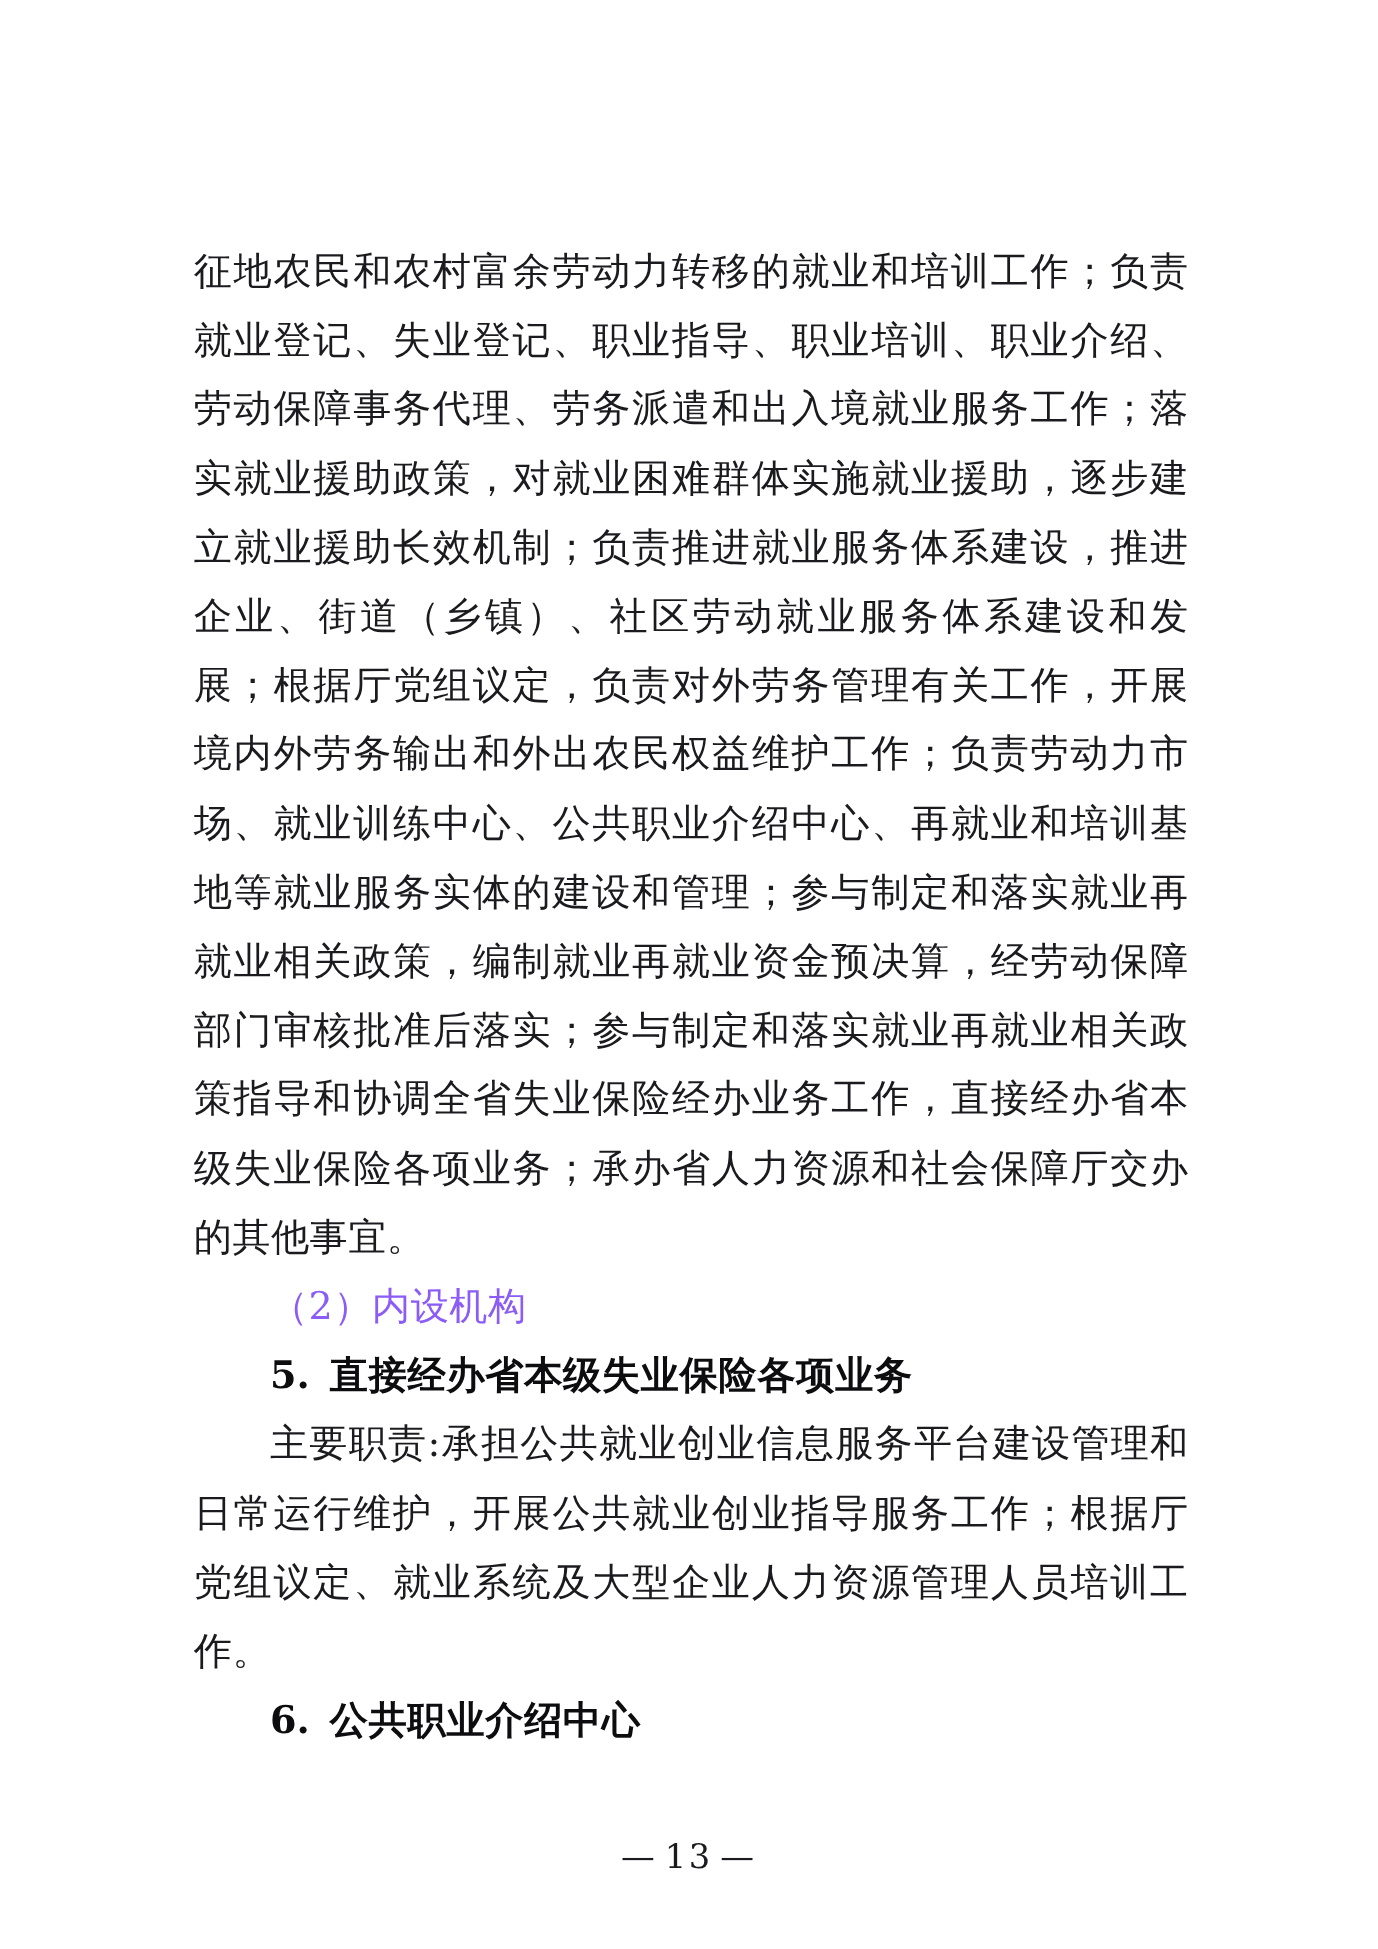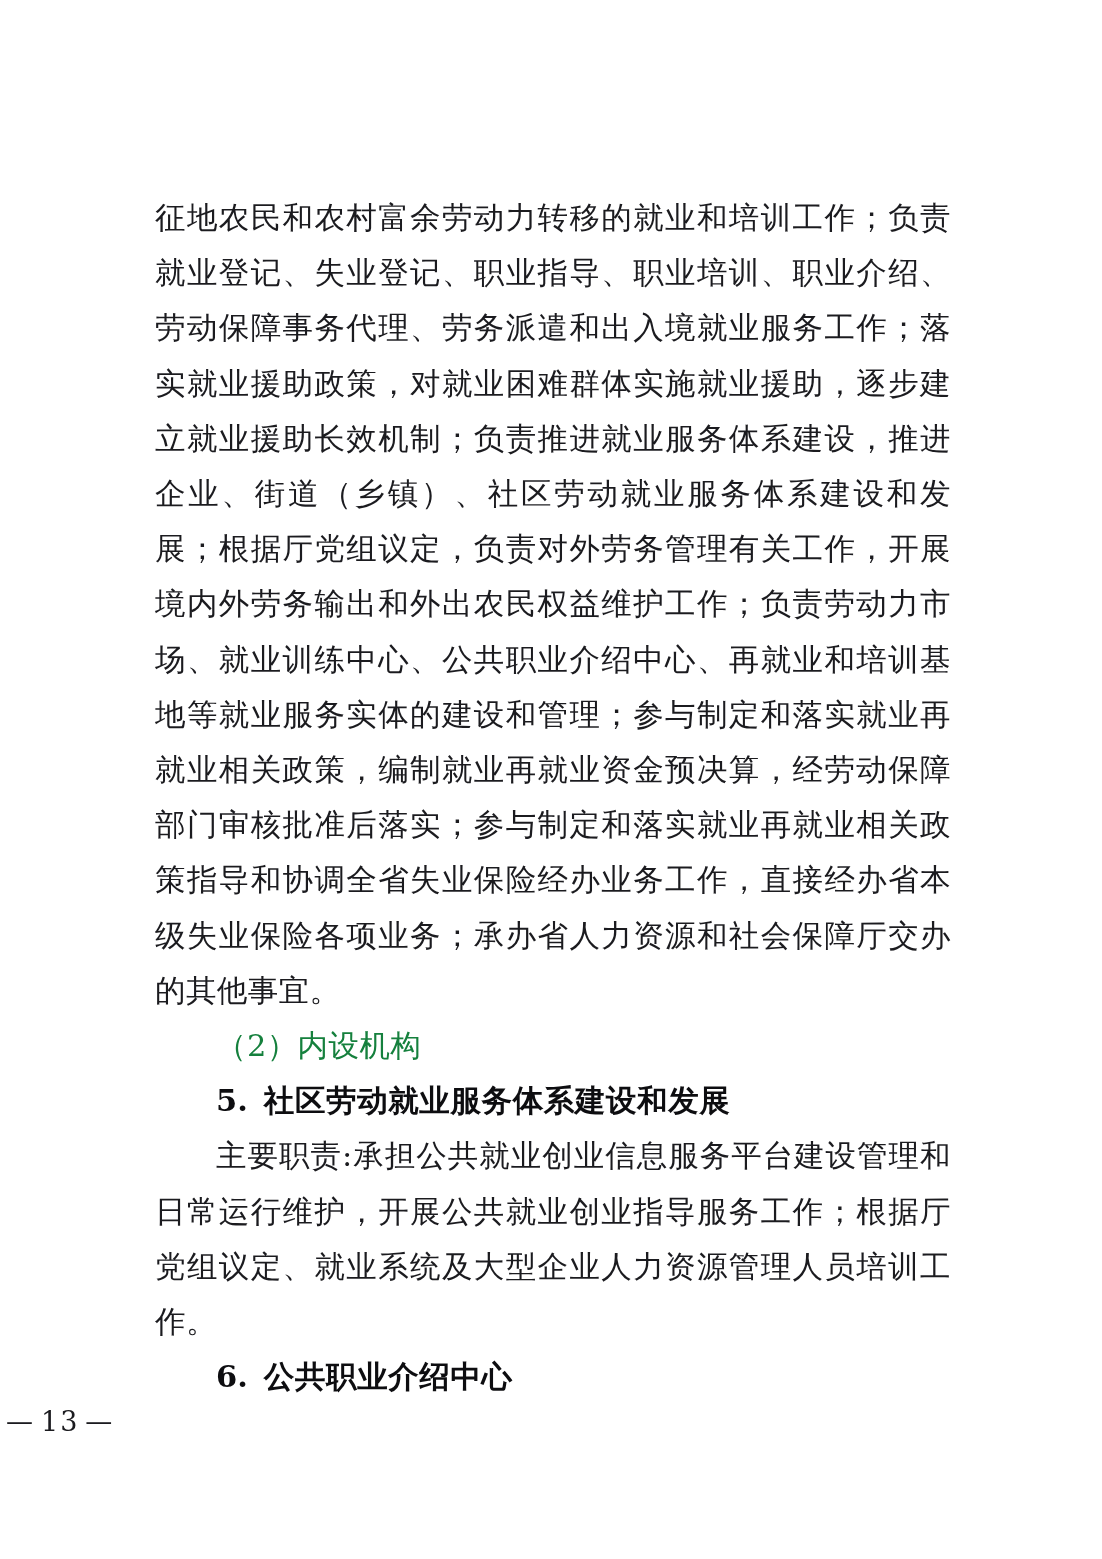--- a/index.html
+++ b/index.html
@@ -42,21 +42,21 @@
     text-indent: 0;
   }
   
   .subline {
     font-size: 30.5px;
     line-height: 55.2px;
     letter-spacing: 0.4px;
     margin: 0;
     text-indent: 61px;
     text-align: left;
-    color: #15803d;
+    color: #8b5cf6;
   }
   
   .heading {
     font-size: 30.5px;
     line-height: 55.2px;
     letter-spacing: 0.6px;
     margin: 0;
     text-indent: 61px;
     font-weight: 700;
     color: #0d0d10;
@@ -69,22 +69,22 @@
   }
   .heading .gap {
     display: inline-block;
     width: 16px;
   }
   
   .footer {
     position: absolute;
     left: 0;
     right: 0;
-    top: 1406px;
-    text-align: left;
+    top: 1470px;
+    text-align: center;
     font-size: 27px;
     letter-spacing: 2px;
     color: #1b1b1f;
     font-family: "DejaVu Serif", "Liberation Serif", serif;
   }
   .footer .dash {
     display: inline-block;
     padding: 0 6px;
   }
 </style>
@@ -94,21 +94,21 @@
 <div class="page">
 
   <div class="content">
 
     <p class="para noindent">征地农民和农村富余劳动力转移的就业和培训工作；负责就业登记、失业登记、职业指导、职业培训、职业介绍、劳动保障事务代理、劳务派遣和出入境就业服务工作；落实就业援助政策，对就业困难群体实施就业援助，逐步建立就业援助长效机制；负责推进就业服务体系建设，推进企业、街道（乡镇）、社区劳动就业服务体系建设和发展；根据厅党组议定，负责对外劳务管理有关工作，开展境内外劳务输出和外出农民权益维护工作；负责劳动力市场、就业训练中心、公共职业介绍中心、再就业和培训基地等就业服务实体的建设和管理；参与制定和落实就业再就业相关政策，编制就业再就业资金预决算，经劳动保障部门审核批准后落实；参与制定和落实就业再就业相关政策指导和协调全省失业保险经办业务工作，直接经办省本级失业保险各项业务；承办省人力资源和社会保障厅交办的其他事宜。</p>
 
     <p class="subline">（2）内设机构</p>
 
 
     <p class="heading">
-      <span class="num">5.</span><span class="gap"></span><span>社区劳动就业服务体系建设和发展</span>
+      <span class="num">5.</span><span class="gap"></span><span>直接经办省本级失业保险各项业务</span>
     </p>
 
     <p class="para indent">主要职责:承担公共就业创业信息服务平台建设管理和日常运行维护，开展公共就业创业指导服务工作；根据厅党组议定、就业系统及大型企业人力资源管理人员培训工作。</p>
 
     <p class="heading">
       <span class="num">6.</span><span class="gap"></span><span>公共职业介绍中心</span>
     </p>
 
   </div>
 

